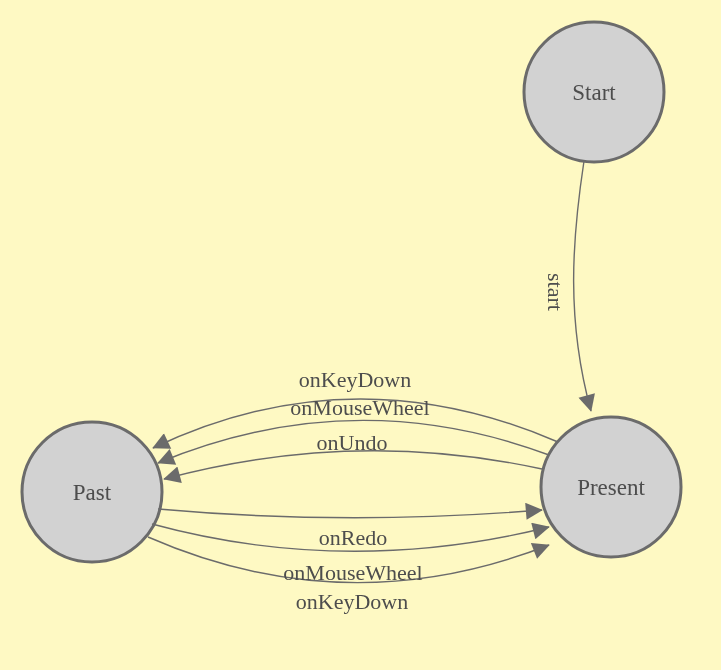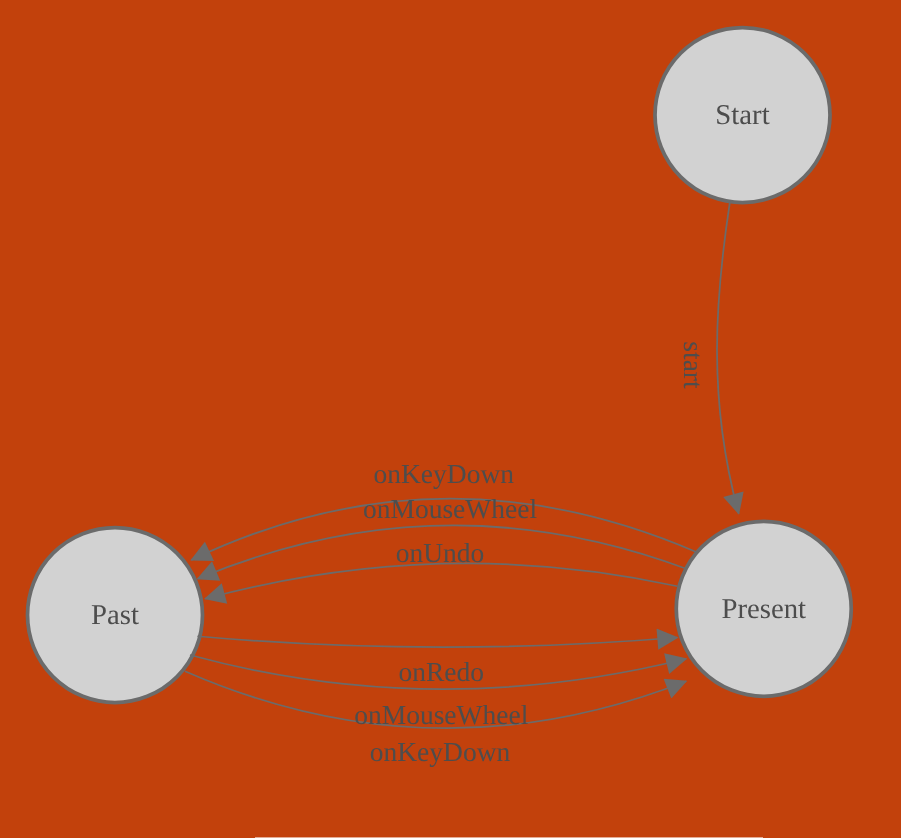--- a/index.html
+++ b/index.html
@@ -4,21 +4,21 @@
 <style>
   html, body {
     margin: 0;
     padding: 0;
     background: #ffffff;
   }
   .canvas-wrap {
     position: relative;
     width: 721px;
     height: 670px;
-    background: #c2410c;
+    background: #fef9c3;
     overflow: hidden;
     font-family: "Liberation Serif", "DejaVu Serif", serif;
   }
   svg text {
     font-family: "Liberation Serif", "DejaVu Serif", serif;
     user-select: none;
   }
   .node-circle {
     cursor: pointer;
   }

